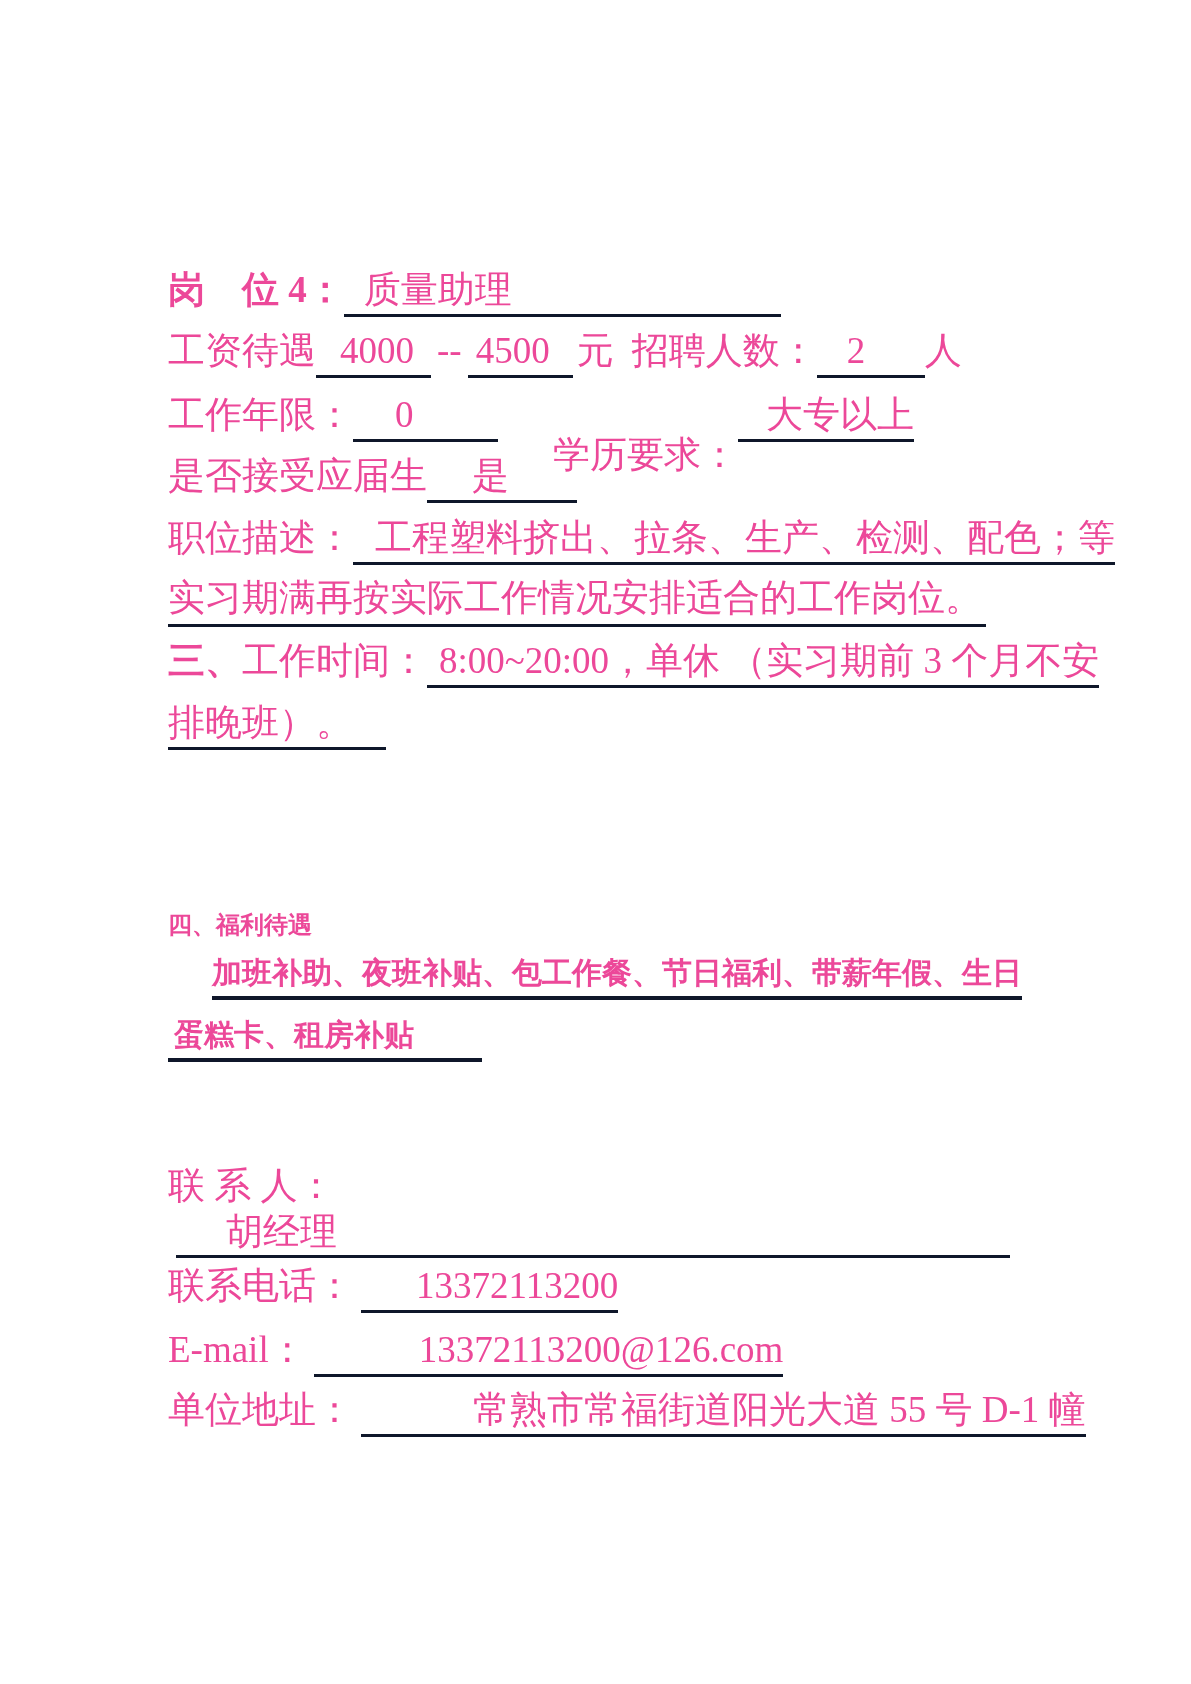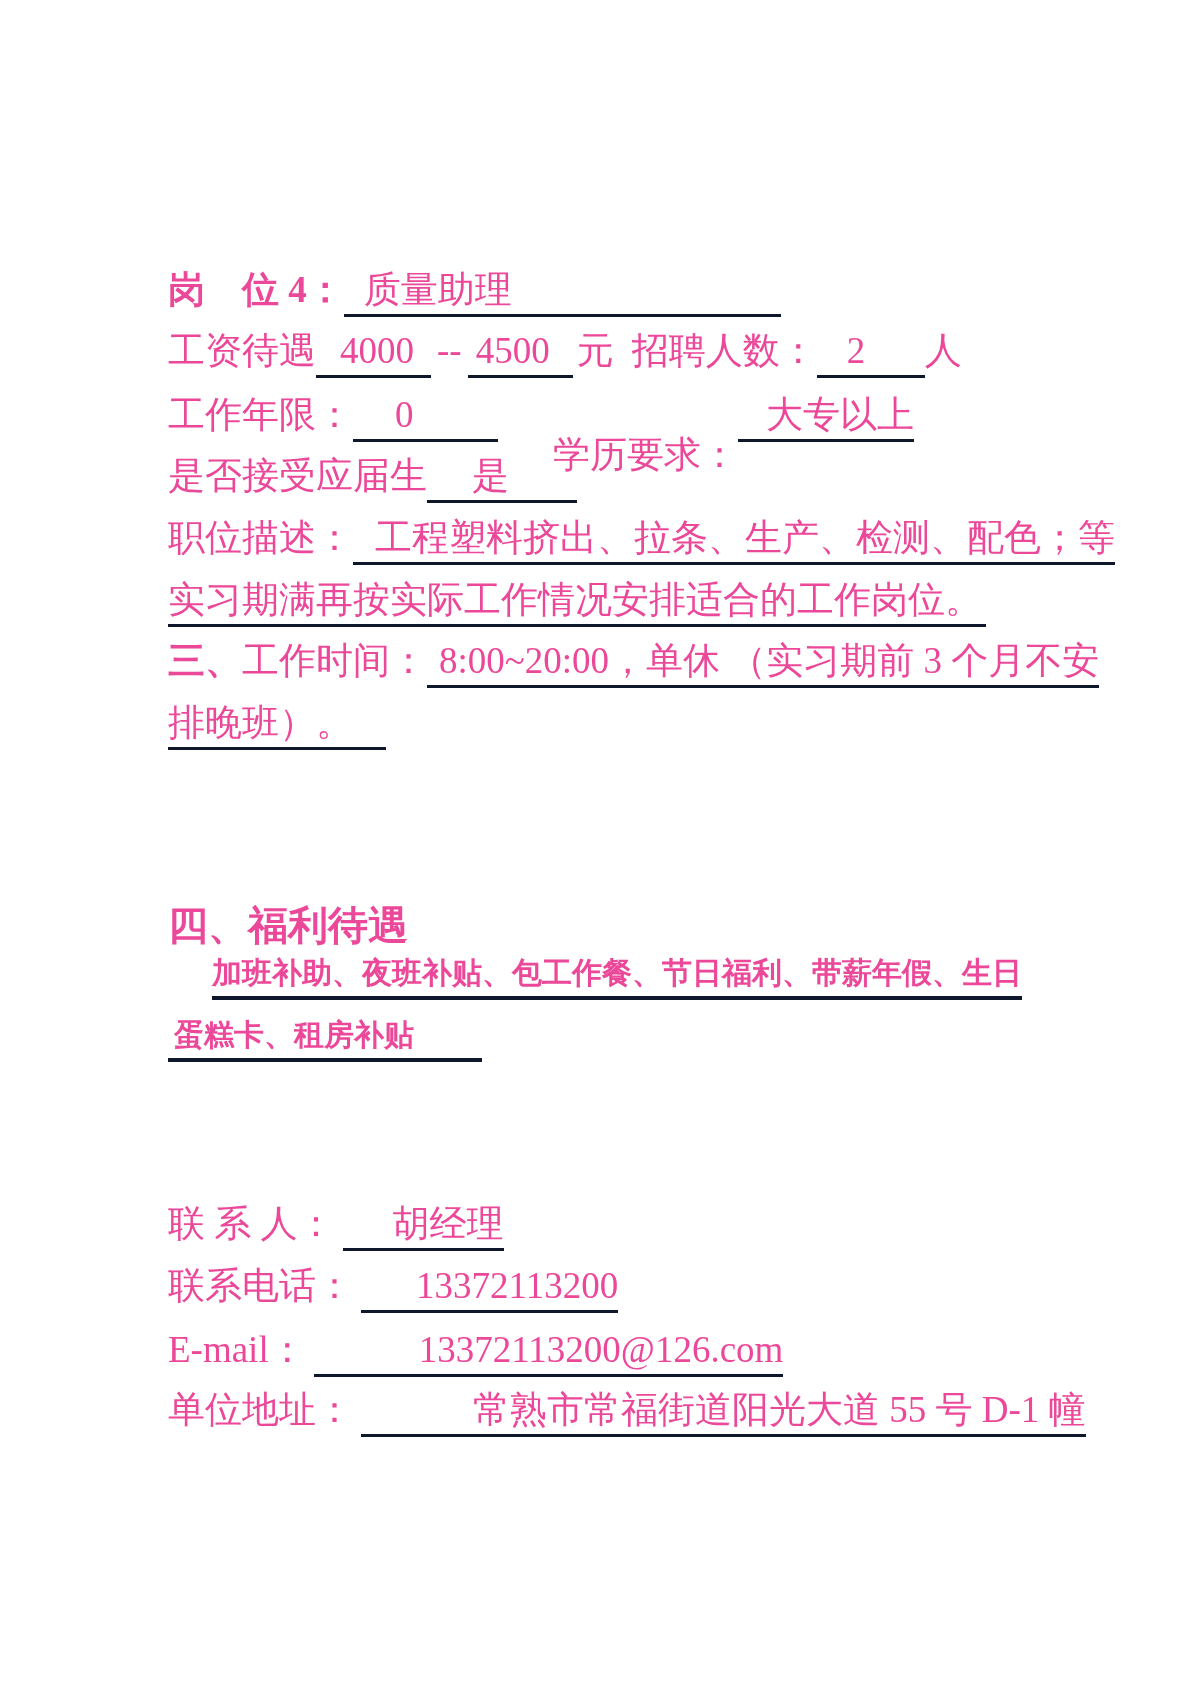--- a/index.html
+++ b/index.html
@@ -20,21 +20,21 @@
     white-space:pre;line-height:46px;
     box-sizing:border-box;
   }
   .u{border-bottom:3px solid #0f172a;}
   .fill{flex:1 1 auto;}
   .b{font-weight:bold;}
   .dash{margin:0 6px;}
   .heading{
     position:absolute;left:168px;
     font-family:"Liberation Sans","DejaVu Sans",sans-serif;
-    font-weight:bold;font-size:40px;line-height:46px;white-space:pre;text-align:right;
+    font-weight:bold;font-size:24px;line-height:46px;white-space:pre;text-align:right;
   }
   .welfare{font-family:"Liberation Sans","DejaVu Sans",sans-serif;font-weight:bold;font-size:30px;}
   .welfare .u{border-bottom-width:4px;}
 </style>
 </head>
 <body>
 
 <div class="page">
 
   <div class="line" style="top:267px;">
@@ -64,21 +64,21 @@
     <span>是否接受应届生</span>
     <span class="u" style="width:150px;padding-left:45px;">是</span>
   </div>
 
   <div class="line" style="top:515px;width:812px;">
     <span>职位描述：</span>
     <span class="u fill" style="padding-left:22px;">工程塑料挤出、拉条、生产、检测、配色；等</span>
   </div>
 
   <div class="line" style="top:577px;">
-    <span class="u" style="width:818px;">实习期满再按实际工作情况安排适合的工作岗位。</span>
+    <span class="u" style="width:818px;font-family:Liberation Mono, monospace;">实习期满再按实际工作情况安排适合的工作岗位。</span>
   </div>
 
   <div class="line" style="top:638px;width:762px;">
     <span class="b">三、</span>
     <span>工作时间：</span>
     <span class="u fill" style="padding-left:12px;">8:00~20:00，单休 （实习期前 3 个月不安</span>
   </div>
 
   <div class="line" style="top:700px;">
     <span class="u" style="width:218px;">排晚班）。</span>
@@ -87,21 +87,21 @@
   <div class="heading" style="top:902px;">四、福利待遇</div>
 
   <div class="line welfare" style="top:950px;left:212px;">
     <span class="u">加班补助、夜班补贴、包工作餐、节日福利、带薪年假、生日</span>
   </div>
 
   <div class="line welfare" style="top:1012px;">
     <span class="u" style="width:314px;padding-left:6px;">蛋糕卡、租房补贴</span>
   </div>
 
-  <div class="line" style="top:1201px;width:842px;">
+  <div class="line" style="top:1163px;width:842px;flex-direction:column;">
     <span>联 系 人：</span>
     <span class="u fill" style="padding-left:50px;margin-left:8px;">胡经理</span>
   </div>
 
   <div class="line" style="top:1263px;width:842px;">
     <span>联系电话：</span>
     <span class="u fill" style="padding-left:55px;margin-left:8px;">13372113200</span>
   </div>
 
   <div class="line" style="top:1327px;width:842px;">

